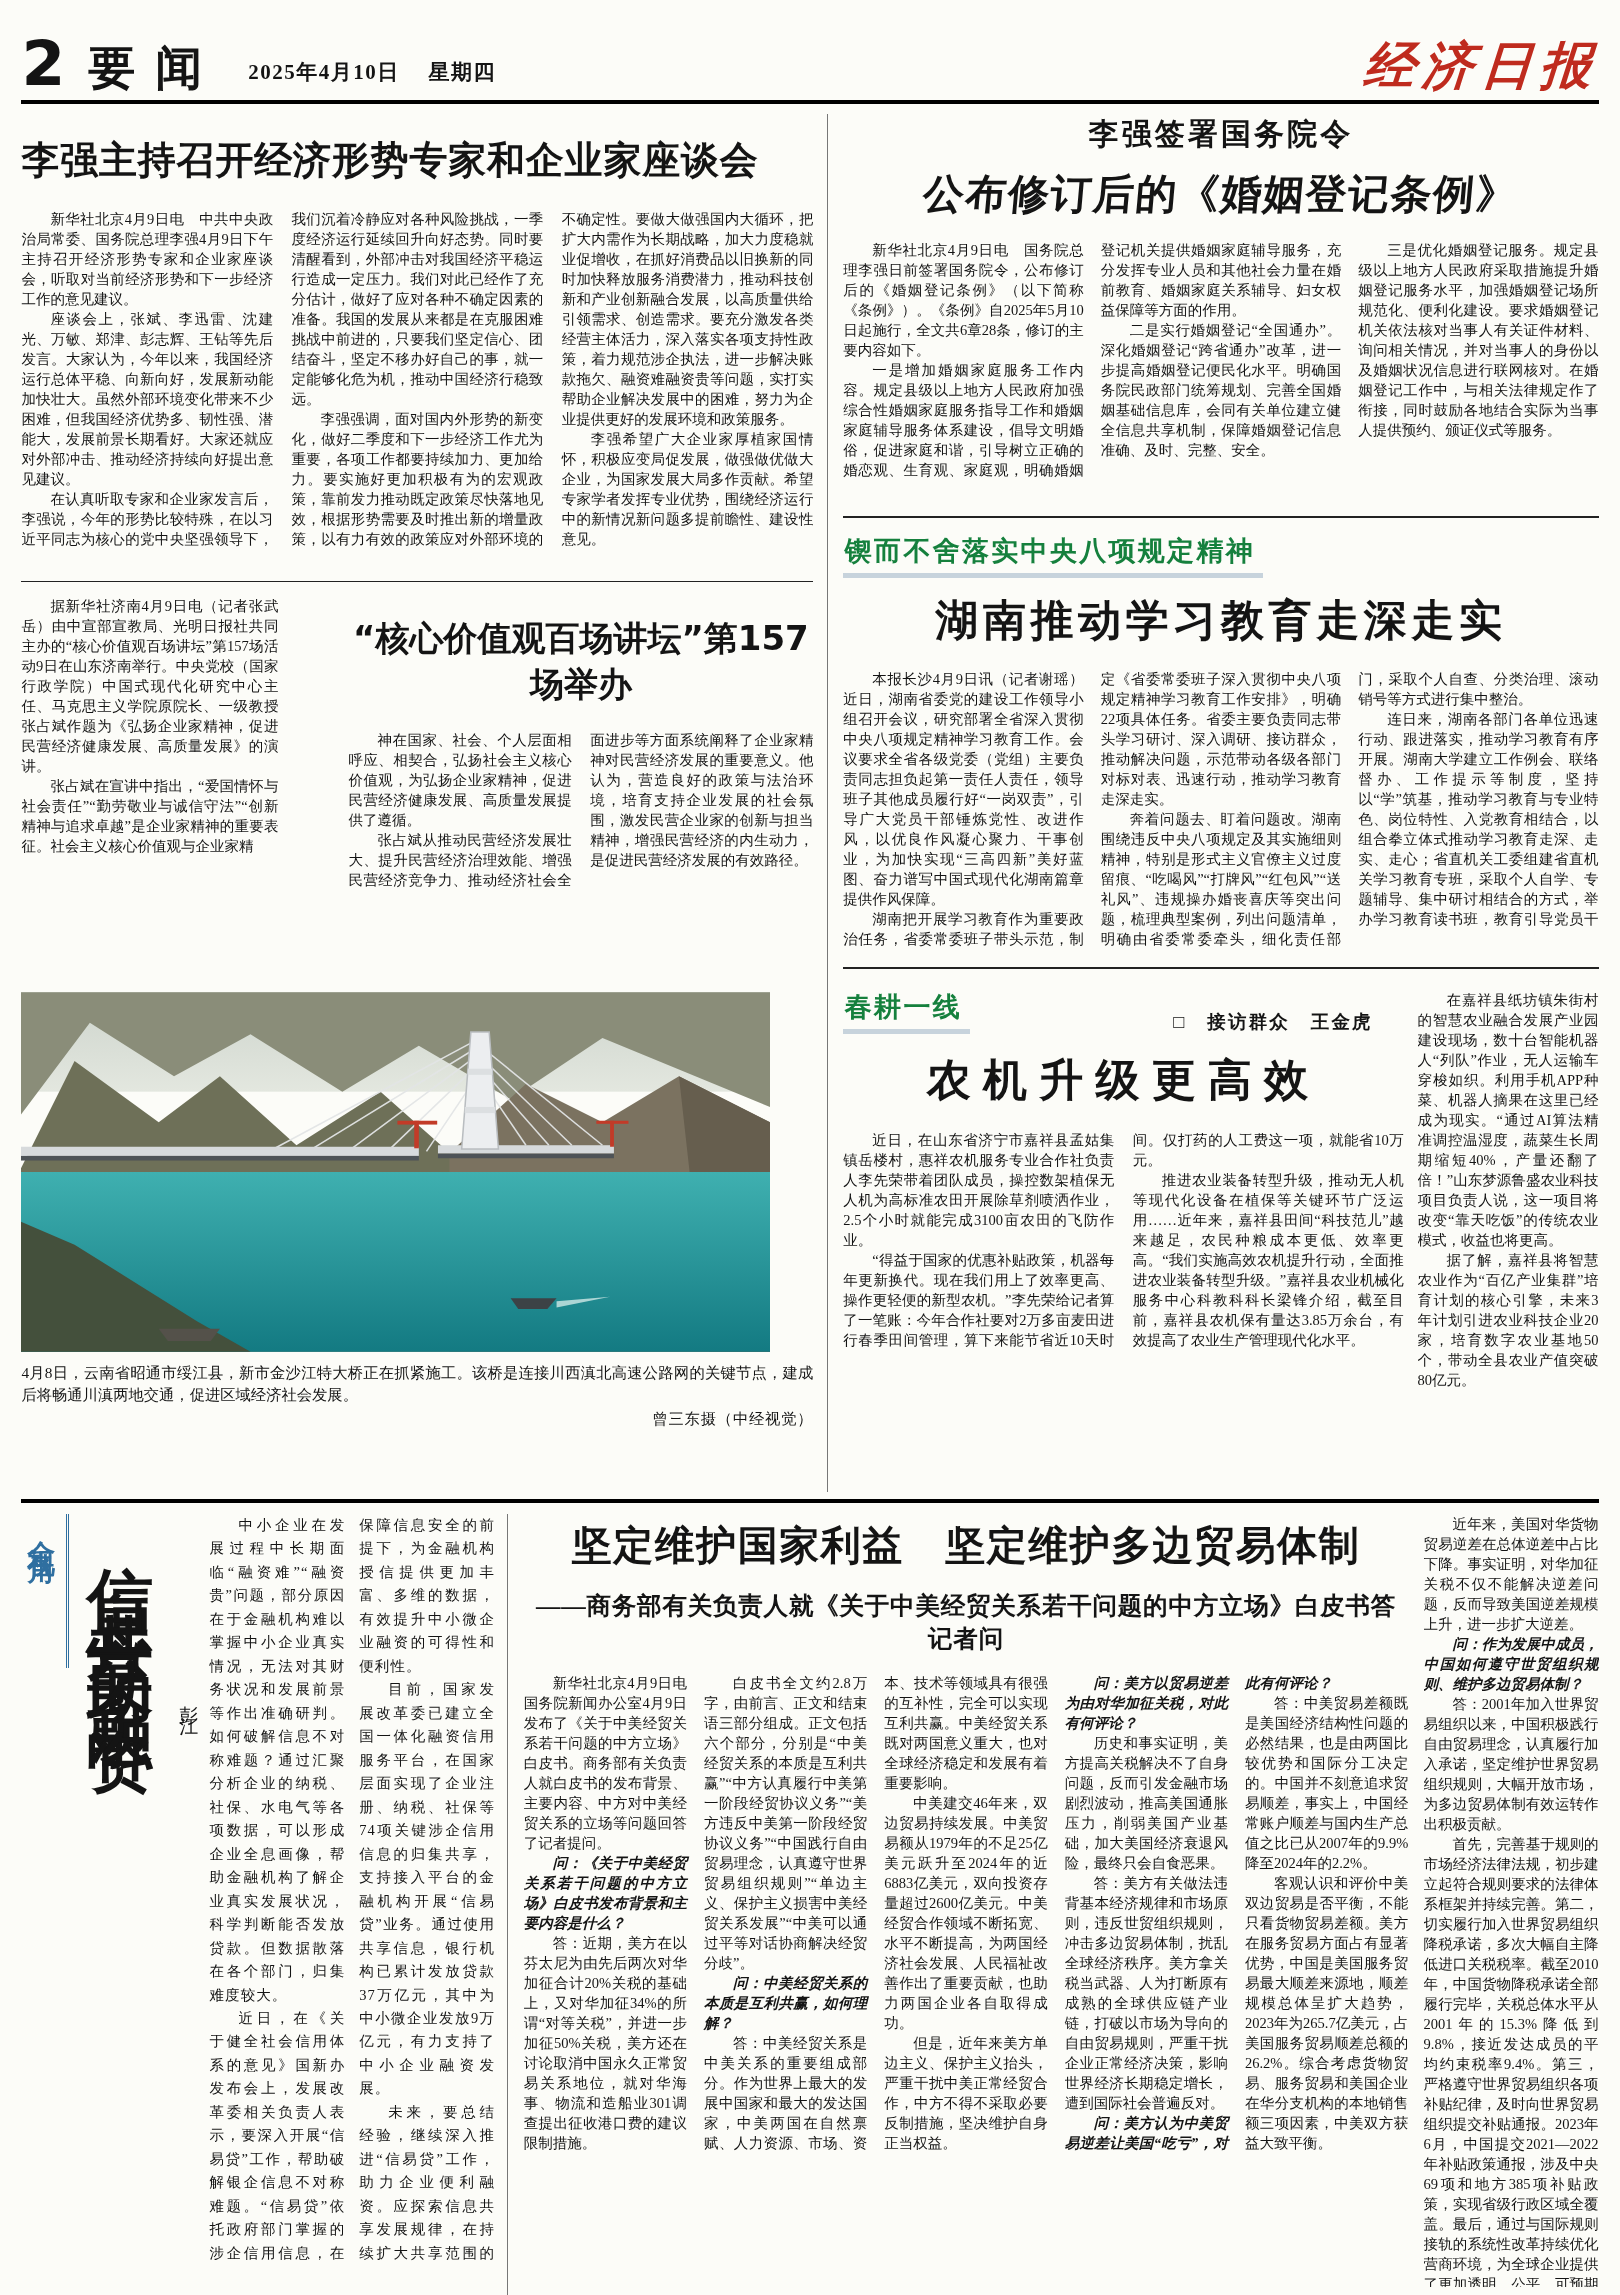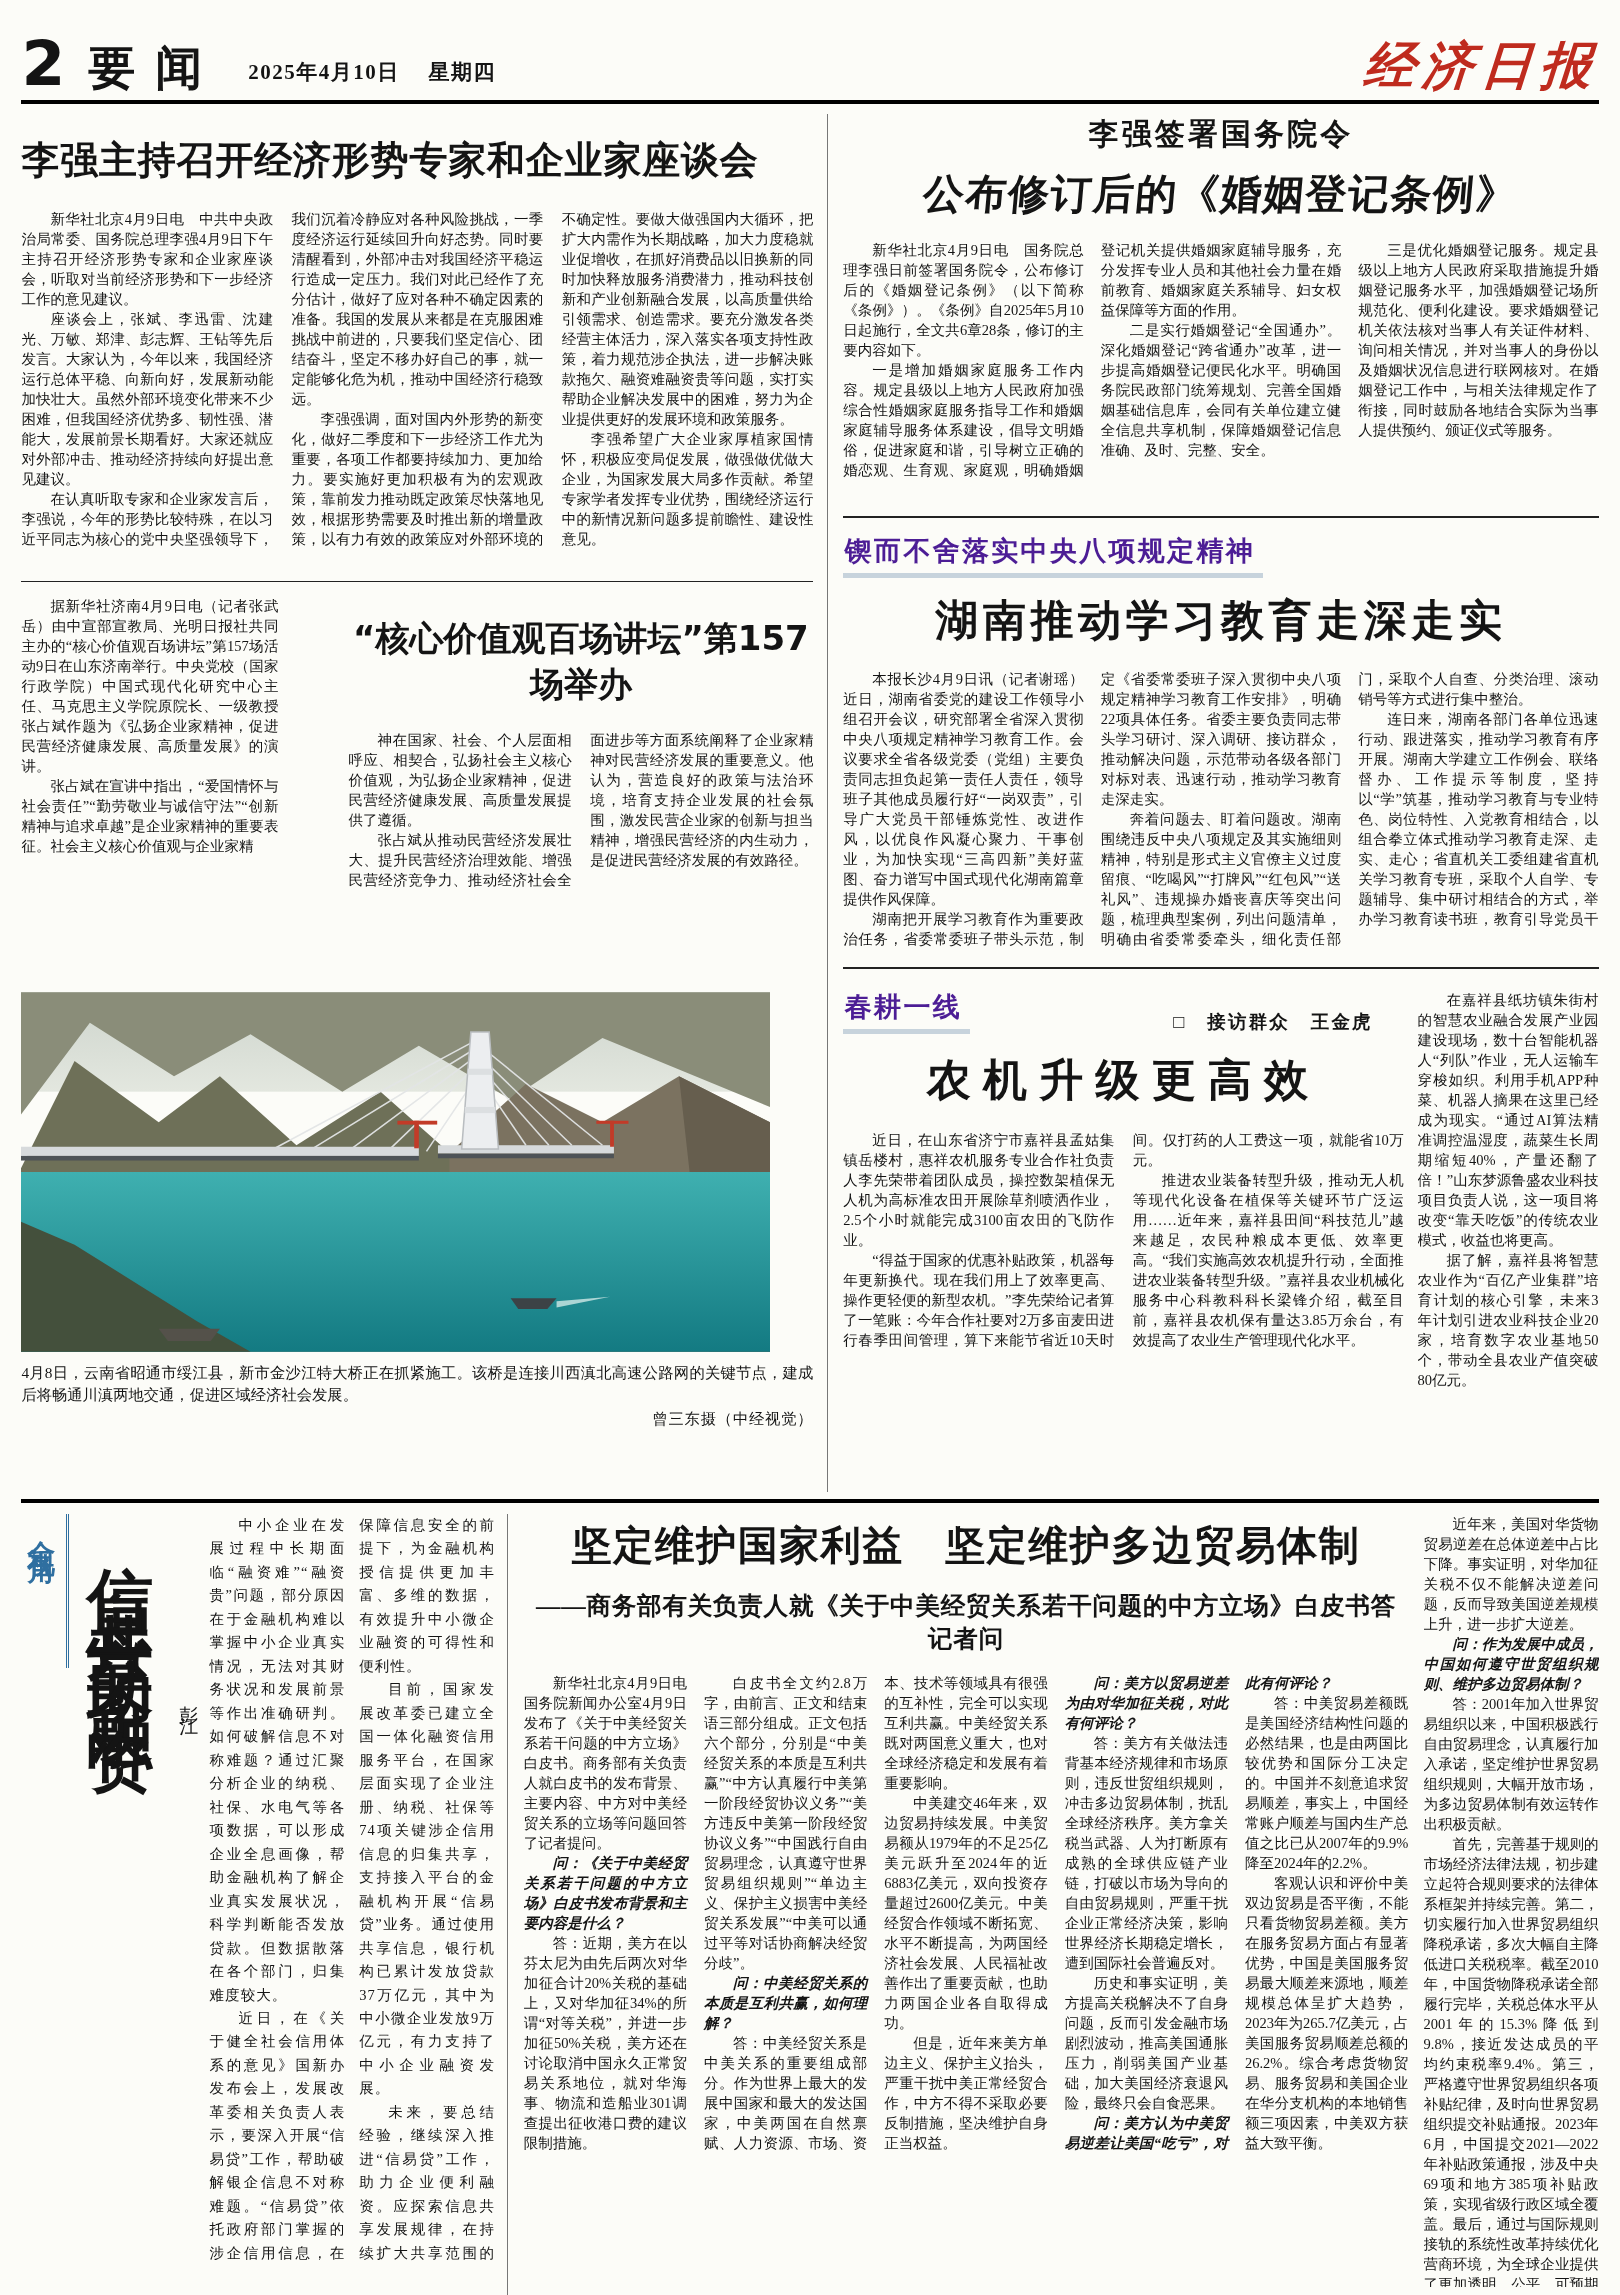--- a/index.html
+++ b/index.html
@@ -35,21 +35,21 @@
   .lecture-body{column-count:2;column-gap:18.4px;height:253px;}
   
   .photo-wrap{margin-top:9.2px;}
   .photo-wrap svg{display:block;}
   .caption{font-size:15.3px;line-height:1.5;text-align:justify;margin-top:9.2px;}
   .credit{font-size:15.3px;text-align:right;margin-top:1.5px;letter-spacing:0.8px;}
   
   .kicker-center{font-size:30px;font-weight:900;text-align:center;letter-spacing:3.1px;font-family:"DejaVu Sans",sans-serif;}
   .m-headline{font-size:41px;font-weight:900;text-align:center;margin:12.2px 0 18.4px;letter-spacing:1.5px;transform:skewX(-5deg);}
   .m-body{height:262px;column-count:3;column-gap:17px;}
-  .blue-kicker{display:inline-block;color:#4c1d95;font-size:27px;font-weight:900;letter-spacing:2.3px;border-bottom:5.4px solid #c7d3dc;padding:1.5px 7.7px 4.6px 1.5px;font-family:"DejaVu Sans",sans-serif;}
+  .blue-kicker{display:inline-block;color:#15803d;font-size:27px;font-weight:900;letter-spacing:2.3px;border-bottom:5.4px solid #c7d3dc;padding:1.5px 7.7px 4.6px 1.5px;font-family:"DejaVu Sans",sans-serif;}
   .h-headline{font-size:43px;font-weight:900;text-align:center;margin:13.8px 0 18.4px;letter-spacing:4.6px;}
   .h-body{height:285px;column-count:3;column-gap:17px;}
   
   .farm{display:flex;margin-top:4.6px;flex:1;}
   .farm-main{flex:1;padding-right:13.8px;}
   .farm-kick-row{display:flex;align-items:flex-end;}
   .farm-byline{margin-left:auto;font-size:18.4px;font-weight:bold;letter-spacing:2.3px;padding-right:31px;}
   .f-headline{font-size:44px;font-weight:900;text-align:center;margin:17px 0 20px;letter-spacing:12.2px;}
   .f-body{height:246px;column-count:2;column-gap:18.4px;}
   .farm-side{width:181px;padding-top:3.1px;}
@@ -250,22 +250,22 @@
         <div class="t-body body-text">
             <p class="para">新华社北京4月9日电　国务院新闻办公室4月9日发布了《关于中美经贸关系若干问题的中方立场》白皮书。商务部有关负责人就白皮书的发布背景、主要内容、中方对中美经贸关系的立场等问题回答了记者提问。</p>
             <p class="para q">问：《关于中美经贸关系若干问题的中方立场》白皮书发布背景和主要内容是什么？</p>
             <p class="para">答：近期，美方在以芬太尼为由先后两次对华加征合计20%关税的基础上，又对华加征34%的所谓“对等关税”，并进一步加征50%关税，美方还在讨论取消中国永久正常贸易关系地位，就对华海事、物流和造船业301调查提出征收港口费的建议限制措施。</p>
             <p class="para">白皮书全文约2.8万字，由前言、正文和结束语三部分组成。正文包括六个部分，分别是“中美经贸关系的本质是互利共赢”“中方认真履行中美第一阶段经贸协议义务”“美方违反中美第一阶段经贸协议义务”“中国践行自由贸易理念，认真遵守世界贸易组织规则”“单边主义、保护主义损害中美经贸关系发展”“中美可以通过平等对话协商解决经贸分歧”。</p>
             <p class="para q">问：中美经贸关系的本质是互利共赢，如何理解？</p>
             <p class="para">答：中美经贸关系是中美关系的重要组成部分。作为世界上最大的发展中国家和最大的发达国家，中美两国在自然禀赋、人力资源、市场、资本、技术等领域具有很强的互补性，完全可以实现互利共赢。中美经贸关系既对两国意义重大，也对全球经济稳定和发展有着重要影响。</p>
             <p class="para">中美建交46年来，双边贸易持续发展。中美贸易额从1979年的不足25亿美元跃升至2024年的近6883亿美元，双向投资存量超过2600亿美元。中美经贸合作领域不断拓宽、水平不断提高，为两国经济社会发展、人民福祉改善作出了重要贡献，也助力两国企业各自取得成功。</p>
             <p class="para">但是，近年来美方单边主义、保护主义抬头，严重干扰中美正常经贸合作，中方不得不采取必要反制措施，坚决维护自身正当权益。</p>
             <p class="para q">问：美方以贸易逆差为由对华加征关税，对此有何评论？</p>
+            <p class="para">历史和事实证明，美方提高关税解决不了自身问题，反而引发金融市场剧烈波动，推高美国通胀压力，削弱美国产业基础，加大美国经济衰退风险，最终只会自食恶果。</p>
             <p class="para">答：美方有关做法违背基本经济规律和市场原则，违反世贸组织规则，冲击多边贸易体制，扰乱全球经济秩序。美方拿关税当武器、人为打断原有成熟的全球供应链产业链，打破以市场为导向的自由贸易规则，严重干扰企业正常经济决策，影响世界经济长期稳定增长，遭到国际社会普遍反对。</p>
-            <p class="para">历史和事实证明，美方提高关税解决不了自身问题，反而引发金融市场剧烈波动，推高美国通胀压力，削弱美国产业基础，加大美国经济衰退风险，最终只会自食恶果。</p>
             <p class="para q">问：美方认为中美贸易逆差让美国“吃亏”，对此有何评论？</p>
             <p class="para">答：中美贸易差额既是美国经济结构性问题的必然结果，也是由两国比较优势和国际分工决定的。中国并不刻意追求贸易顺差，事实上，中国经常账户顺差与国内生产总值之比已从2007年的9.9%降至2024年的2.2%。</p>
             <p class="para">客观认识和评价中美双边贸易是否平衡，不能只看货物贸易差额。美方在服务贸易方面占有显著优势，中国是美国服务贸易最大顺差来源地，顺差规模总体呈扩大趋势，2023年为265.7亿美元，占美国服务贸易顺差总额的26.2%。综合考虑货物贸易、服务贸易和美国企业在华分支机构的本地销售额三项因素，中美双方获益大致平衡。</p>
           </div>
       </div>
       <div class="trade-side">
         <div class="body-text">
             <p class="para">近年来，美国对华货物贸易逆差在总体逆差中占比下降。事实证明，对华加征关税不仅不能解决逆差问题，反而导致美国逆差规模上升，进一步扩大逆差。</p>
             <p class="para q">问：作为发展中成员，中国如何遵守世贸组织规则、维护多边贸易体制？</p>
             <p class="para">答：2001年加入世界贸易组织以来，中国积极践行自由贸易理念，认真履行加入承诺，坚定维护世界贸易组织规则，大幅开放市场，为多边贸易体制有效运转作出积极贡献。</p>

